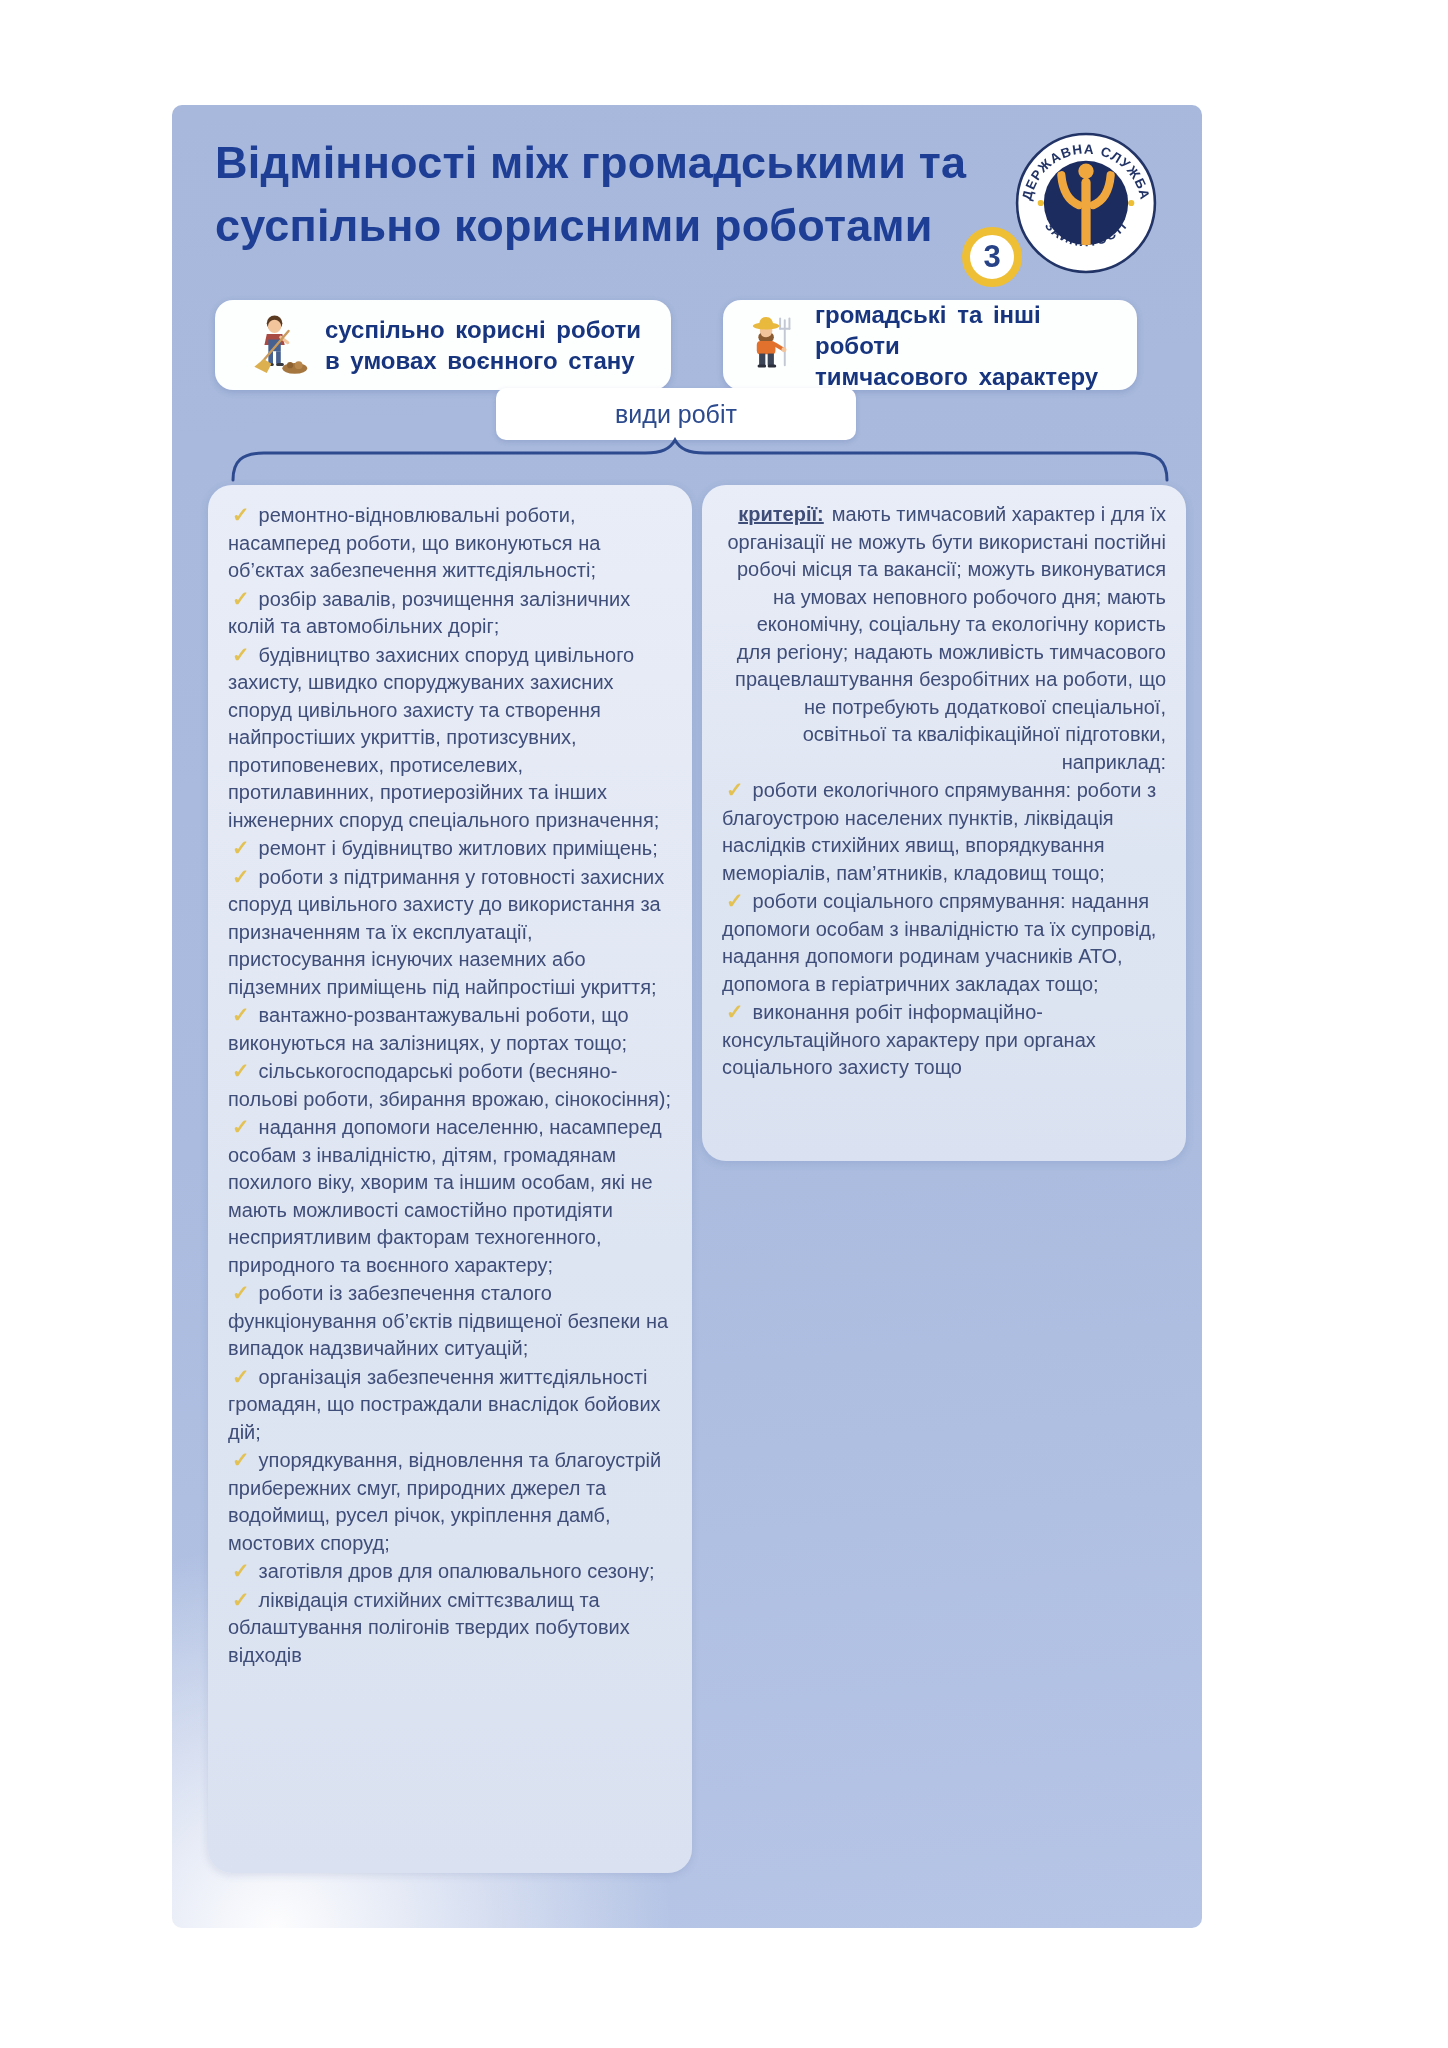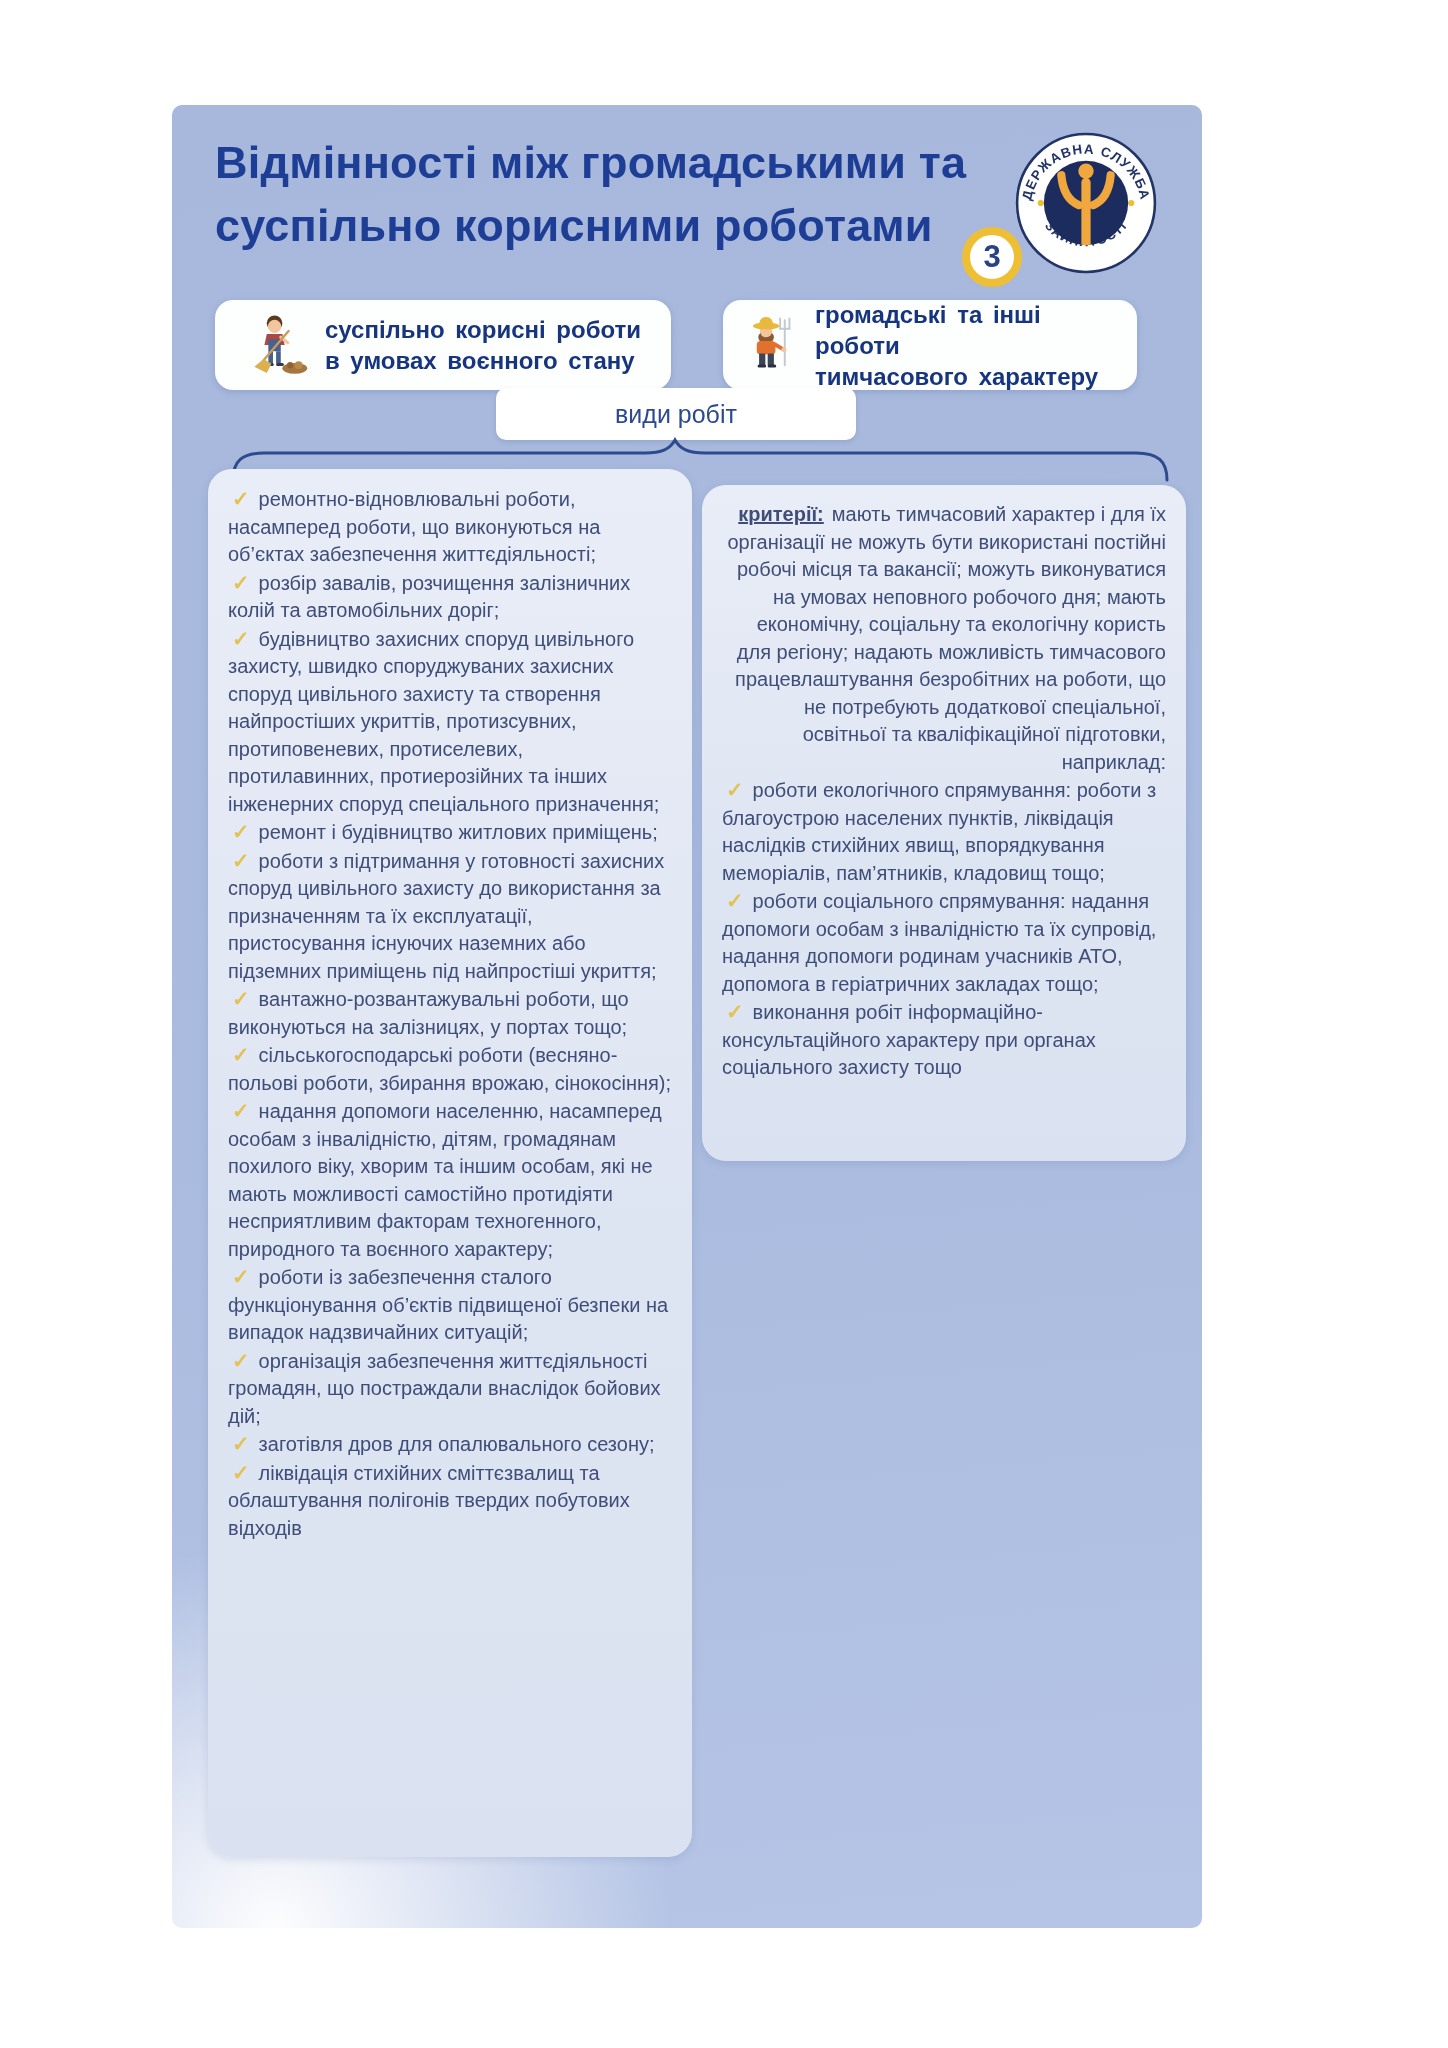--- a/index.html
+++ b/index.html
@@ -22,21 +22,21 @@
   .hcard-right{left:551px;width:414px;}
   .hicon{flex:0 0 auto;width:70px;height:74px;}
   .htext{font-size:24px;font-weight:700;color:#17357f;line-height:31px;word-spacing:4px;}
   .vydy{left:324px;top:283px;width:360px;height:52px;background:#ffffff;border-radius:10px;
         color:#2c4a8e;font-size:25px;display:flex;align-items:center;justify-content:center;
         box-shadow:0 2px 5px rgba(60,80,140,0.18);}
   .brace{left:58px;top:332px;width:940px;height:46px;}
   .card{background:linear-gradient(180deg,#e9edf7 0%,#dee5f2 55%,#dae1f0 100%);border-radius:24px;
         padding:16px 20px 20px 20px;box-sizing:border-box;color:#3f4d79;font-size:20px;
         line-height:27.5px;box-shadow:0 2px 8px rgba(60,80,140,0.15);}
-  .card-left{left:36px;top:364px;width:484px;min-height:1388px;}
+  .card-left{left:36px;top:380px;width:484px;min-height:1388px;}
   .card-right{left:530px;top:380px;width:484px;min-height:676px;}
   .item{margin:0;}
   .check{color:#e3c253;font-weight:700;font-size:21px;margin:0 9px 0 4px;}
   .intro{margin:0;text-align:right;}
   .crit{font-weight:700;text-decoration:underline;margin-right:8px;}
 </style>
 </head>
 <body>
 
 <div class="page">
@@ -136,20 +136,21 @@
       <div class="item"><span class="check">✓</span><span>ремонтно-відновлювальні роботи, насамперед роботи, що виконуються на об’єктах забезпечення життєдіяльності;</span></div>
       <div class="item"><span class="check">✓</span><span>розбір завалів, розчищення залізничних колій та автомобільних доріг;</span></div>
       <div class="item"><span class="check">✓</span><span>будівництво захисних споруд цивільного захисту, швидко споруджуваних захисних споруд цивільного захисту та створення найпростіших укриттів, протизсувних, протиповеневих, протиселевих, протилавинних, протиерозійних та інших інженерних споруд спеціального призначення;</span></div>
       <div class="item"><span class="check">✓</span><span>ремонт і будівництво житлових приміщень;</span></div>
       <div class="item"><span class="check">✓</span><span>роботи з підтримання у готовності захисних споруд цивільного захисту до використання за призначенням та їх експлуатації, пристосування існуючих наземних або підземних приміщень під найпростіші укриття;</span></div>
       <div class="item"><span class="check">✓</span><span>вантажно-розвантажувальні роботи, що виконуються на залізницях, у портах тощо;</span></div>
       <div class="item"><span class="check">✓</span><span>сільськогосподарські роботи (весняно-польові роботи, збирання врожаю, сінокосіння);</span></div>
       <div class="item"><span class="check">✓</span><span>надання допомоги населенню, насамперед особам з інвалідністю, дітям, громадянам похилого віку, хворим та іншим особам, які не мають можливості самостійно протидіяти несприятливим факторам техногенного, природного та воєнного характеру;</span></div>
       <div class="item"><span class="check">✓</span><span>роботи із забезпечення сталого функціонування об’єктів підвищеної безпеки на випадок надзвичайних ситуацій;</span></div>
       <div class="item"><span class="check">✓</span><span>організація забезпечення життєдіяльності громадян, що постраждали внаслідок бойових дій;</span></div>
+      <div class="item"><span class="check">✓</span><span>упорядкування, відновлення та благоустрій прибережних смуг, природних джерел та водоймищ, русел річок, укріплення дамб, мостових споруд;</span></div>
       <div class="item"><span class="check">✓</span><span>заготівля дров для опалювального сезону;</span></div>
       <div class="item"><span class="check">✓</span><span>ліквідація стихійних сміттєзвалищ та облаштування полігонів твердих побутових відходів</span></div>
     </div>
 
     <div class="card card-right">
       <p class="intro"><span class="crit">критерії:</span><span>мають тимчасовий характер і для їх організації не можуть бути використані постійні робочі місця та вакансії; можуть виконуватися на умовах неповного робочого дня; мають економічну, соціальну та екологічну користь для регіону; надають можливість тимчасового працевлаштування безробітних на роботи, що не потребують додаткової спеціальної, освітньої та кваліфікаційної підготовки, наприклад:</span></p>
       <div class="item"><span class="check">✓</span><span>роботи екологічного спрямування: роботи з благоустрою населених пунктів, ліквідація наслідків стихійних явищ, впорядкування меморіалів, пам’ятників, кладовищ тощо;</span></div>
       <div class="item"><span class="check">✓</span><span>роботи соціального спрямування: надання допомоги особам з інвалідністю та їх супровід, надання допомоги родинам учасників АТО, допомога в геріатричних закладах тощо;</span></div>
       <div class="item"><span class="check">✓</span><span>виконання робіт інформаційно-консультаційного характеру при органах соціального захисту тощо</span></div>
     </div>

